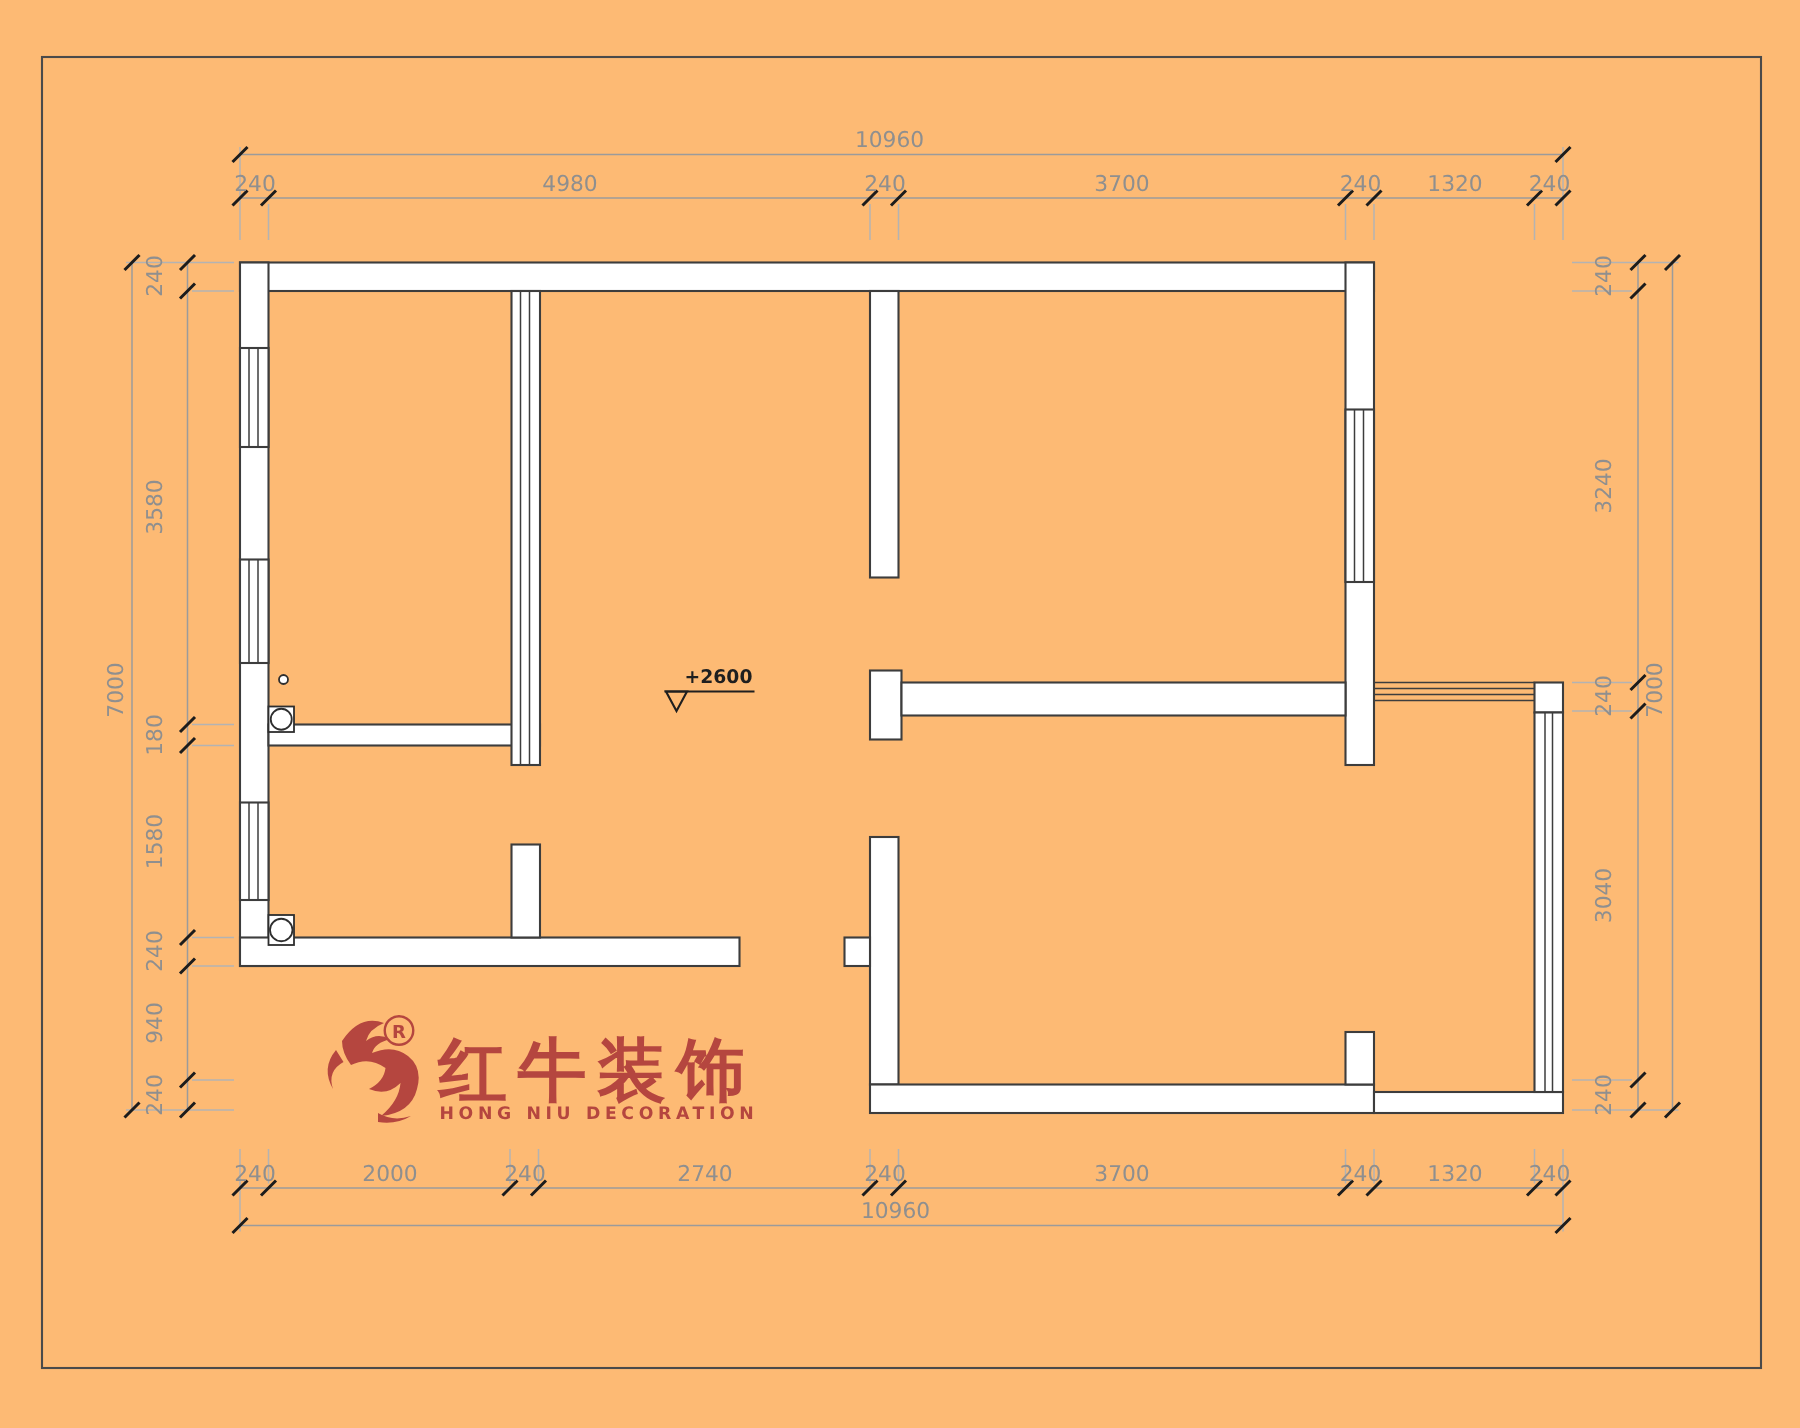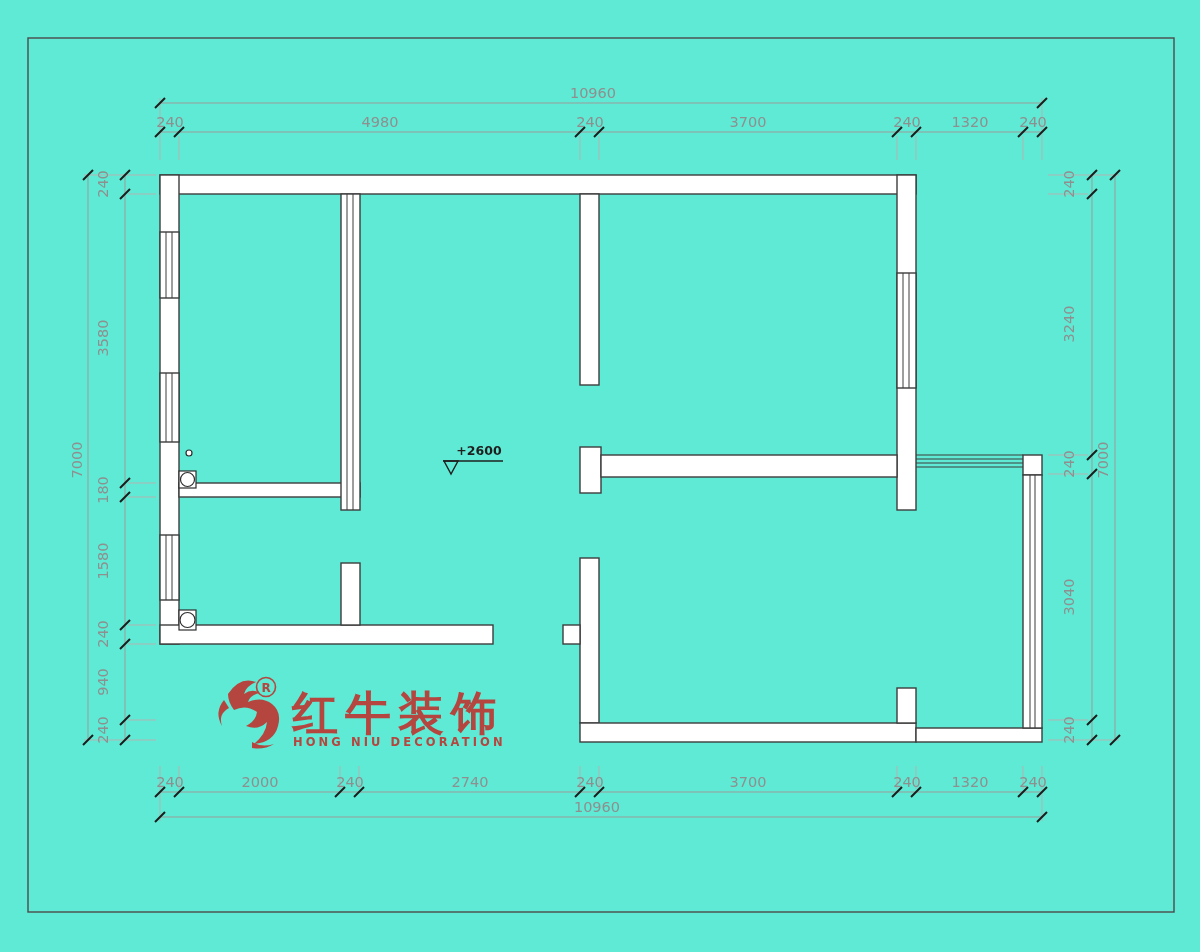--- a/index.html
+++ b/index.html
@@ -1,16 +1,16 @@
 <!DOCTYPE html>
 <html><head>
 <meta charset="utf-8">
 <style>
   html,body{margin:0;padding:0;background:#ffffff;}
-  .sheet{position:relative;width:1200px;height:952px;background:#5eead4;overflow:hidden;text-align:right;}
+  .sheet{position:relative;width:1200px;height:952px;background:#fdba74;overflow:hidden;text-align:right;}
   svg{display:block;}
   text{font-family:"DejaVu Sans","Liberation Sans",sans-serif;}
   .dimtxt{fill:#8f8f8f;font-size:14.5px;}
   .dimline{stroke:#9b9b9b;stroke-width:1;}
   .extline{stroke:#b3b3b3;stroke-width:1;}
   .tick{stroke:#1c1c1c;stroke-width:2;}
   .wall{fill:#ffffff;stroke:#3d3d3d;stroke-width:1.4;}
   .winline{stroke:#3d3d3d;stroke-width:1;}
   .fixture{fill:#ffffff;stroke:#2e2e2e;stroke-width:1.2;}
   .lvltxt{fill:#1f1f1f;font-size:12.5px;font-weight:bold;}

